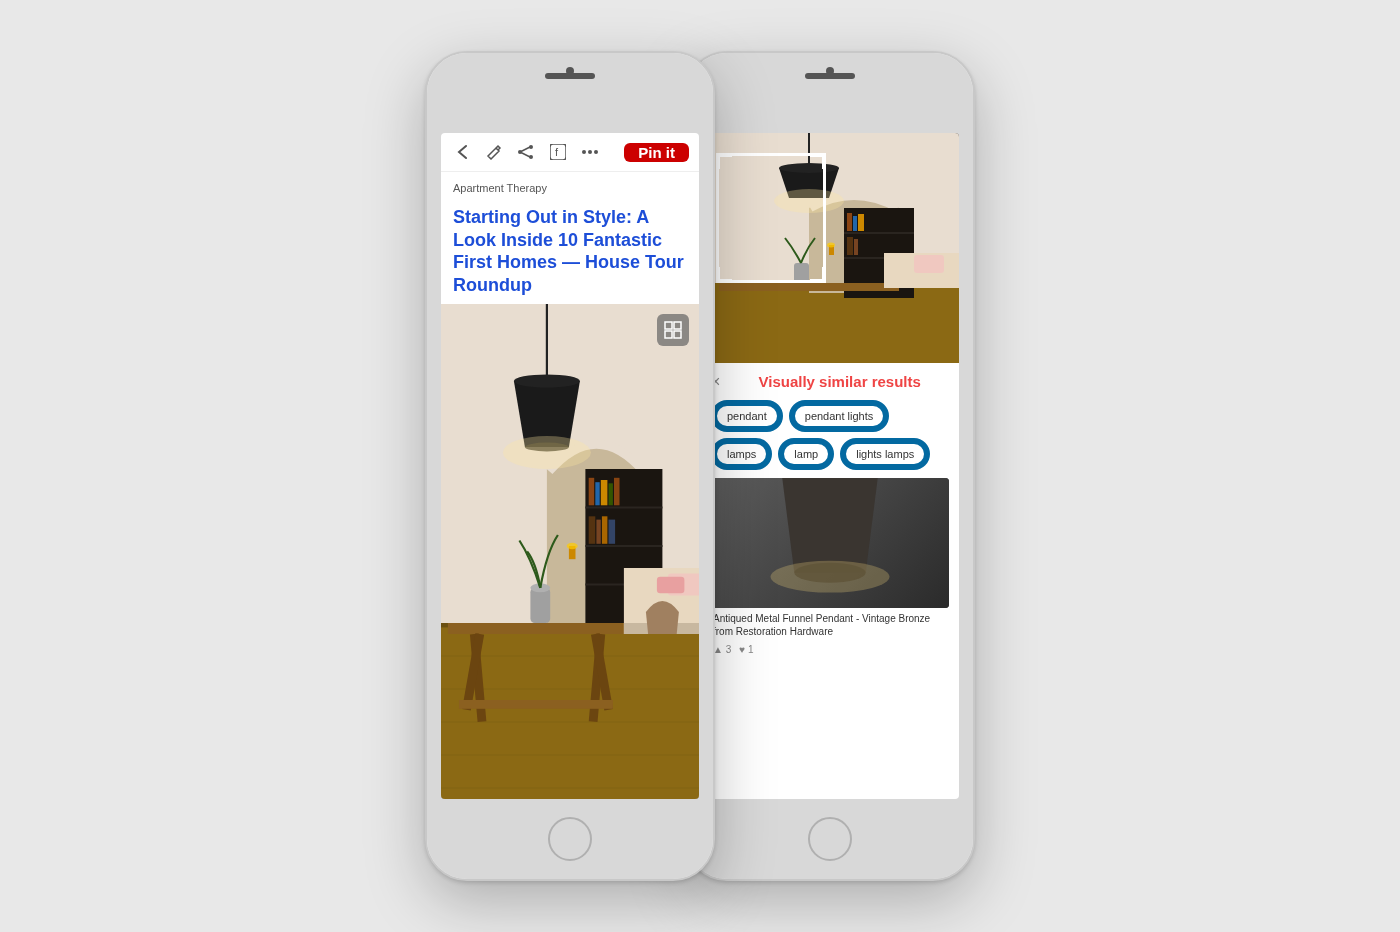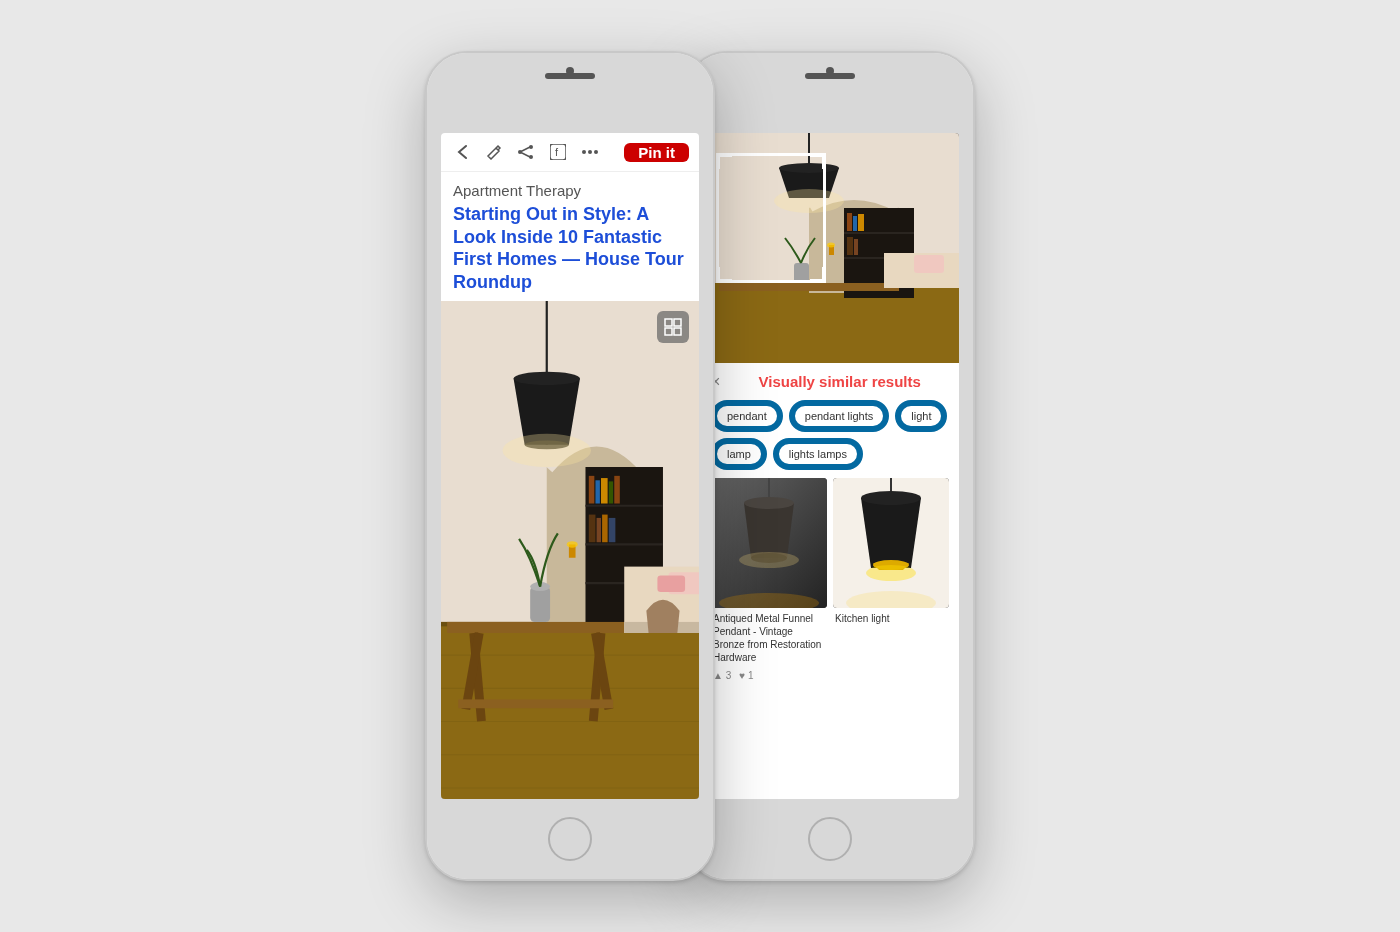--- a/index.html
+++ b/index.html
@@ -152,23 +152,23 @@
       cursor: pointer;
     }
 
     
     .article-header {
       padding: 10px 12px 8px;
       flex-shrink: 0;
     }
 
     .source-name {
-      font-size: 15px;
+      font-size: 11px;
       color: #555;
-      margin-bottom: 4px;
+      margin-bottom: 12px;
     }
 
     .article-title {
       font-size: 18px;
       font-weight: 700;
       color: #1d4ed8;
       line-height: 1.25;
     }
 
     
@@ -539,21 +539,21 @@
 
         <div class="similar-results">
           <div class="similar-results-header">
             <span class="close-x">×</span>
             <span class="similar-results-title">Visually similar results</span>
           </div>
 
           <div class="tags-row">
             <span class="tag">pendant</span>
             <span class="tag">pendant lights</span>
-            <span class="tag">light</span>
+            <span class="tag">lamps</span>
             <span class="tag">lamp</span>
             <span class="tag">lights lamps</span>
           </div>
 
           <div class="results-grid">
 
             <div class="result-card">
               <div class="result-image-left">
                 <svg width="100%" height="130" viewBox="0 0 120 130" preserveAspectRatio="xMidYMid slice">
                   <rect width="120" height="130" fill="#555"></rect>
@@ -574,39 +574,20 @@
                   <ellipse cx="60" cy="125" rx="50" ry="10" fill="#cc8800" opacity="0.3"></ellipse>
                 </svg>
               </div>
               <div class="result-card-text">Antiqued Metal Funnel Pendant - Vintage Bronze from Restoration Hardware</div>
               <div class="result-card-meta">
                 <span>▲ <span>3</span></span>
                 <span>♥ <span>1</span></span>
               </div>
             </div>
 
-            <div class="result-card">
-              <div class="result-image-right">
-                <svg width="100%" height="130" viewBox="0 0 120 130" preserveAspectRatio="xMidYMid slice">
-                  <rect width="120" height="130" fill="#f5f0e8"></rect>
-
-                  <line x1="60" y1="0" x2="60" y2="20" stroke="#333" stroke-width="2"></line>
-
-                  <path d="M30 20 L90 20 L80 90 L40 90 Z" fill="#1a1a1a"></path>
-                  <ellipse cx="60" cy="20" rx="30" ry="7" fill="#222"></ellipse>
-
-                  <path d="M42 85 L78 85 L72 92 L48 92 Z" fill="#cc9900"></path>
-                  <ellipse cx="60" cy="87" rx="18" ry="5" fill="#ddaa00"></ellipse>
-
-                  <ellipse cx="60" cy="95" rx="25" ry="8" fill="#ffdd00" opacity="0.4"></ellipse>
-                  <ellipse cx="60" cy="125" rx="45" ry="12" fill="#ffcc00" opacity="0.15"></ellipse>
-                </svg>
-              </div>
-              <div class="result-card-text">Kitchen light</div>
-            </div>
           </div>
         </div>
       </div>
 
       <div class="phone-home"></div>
     </div>
   </div>
 
 </div>
 

